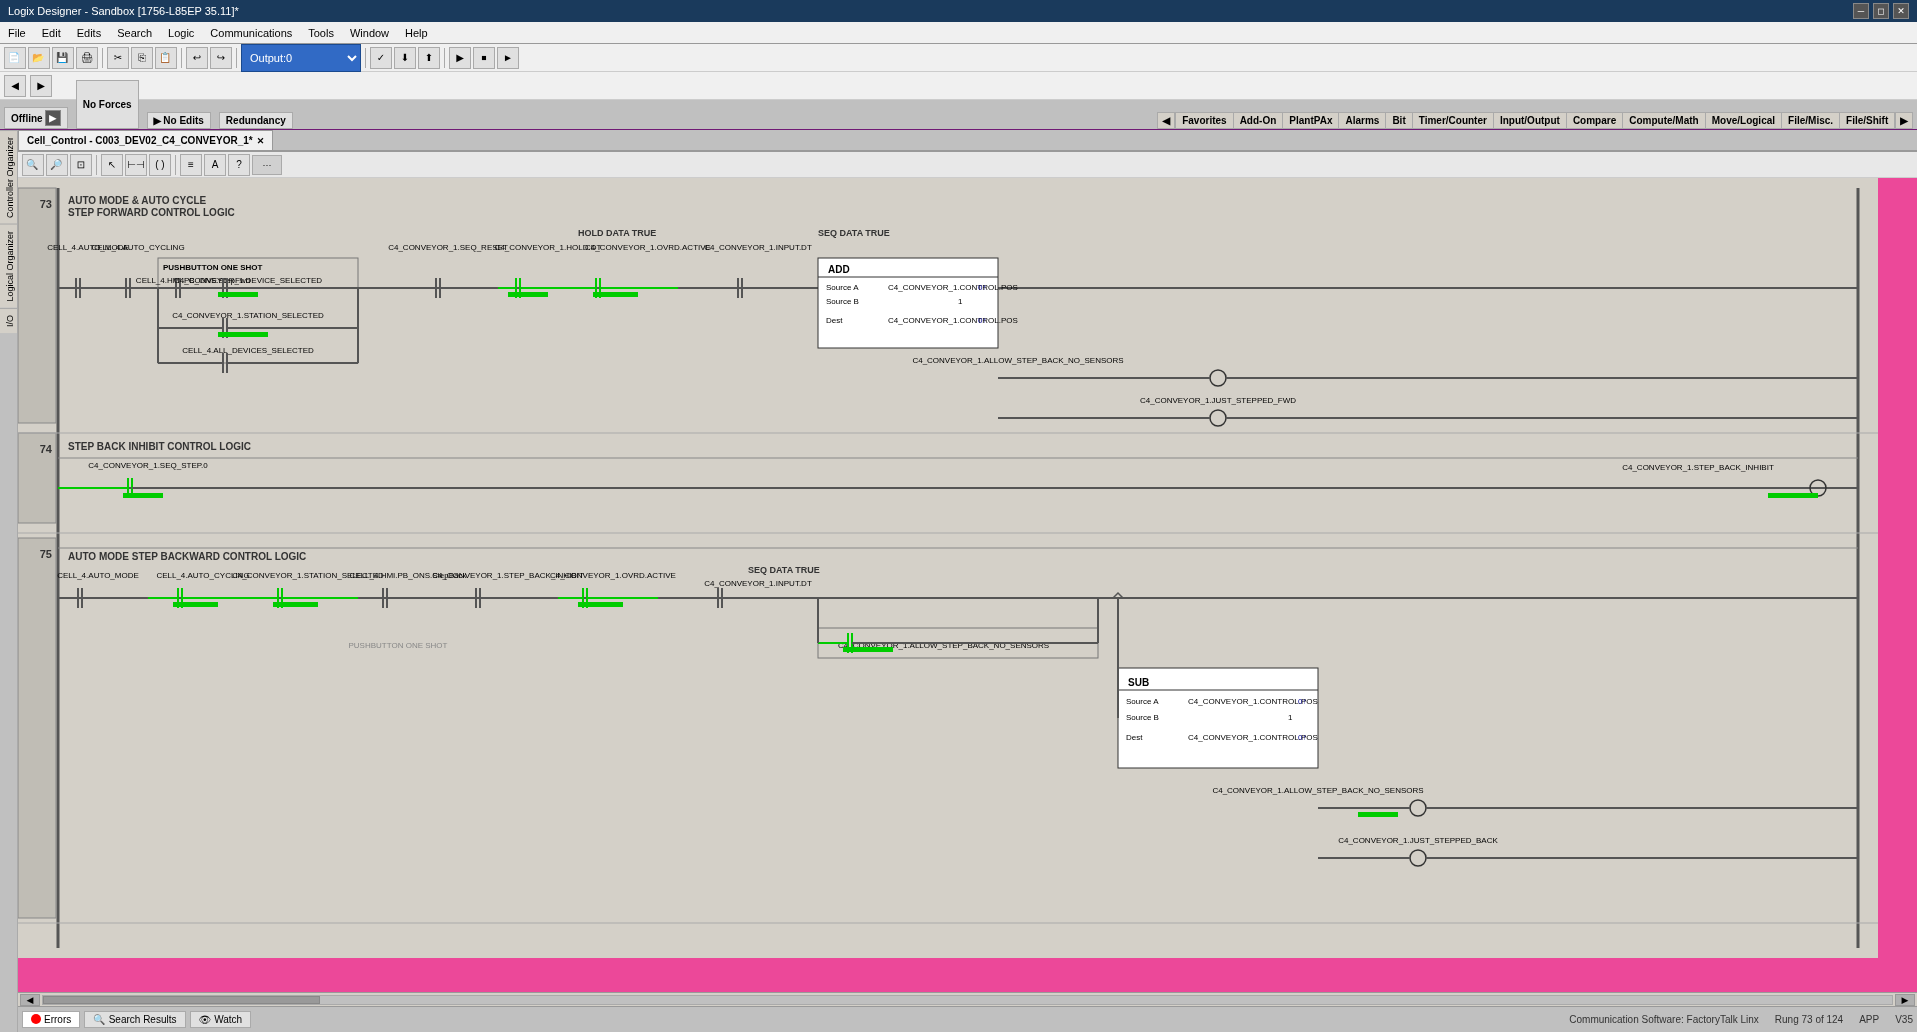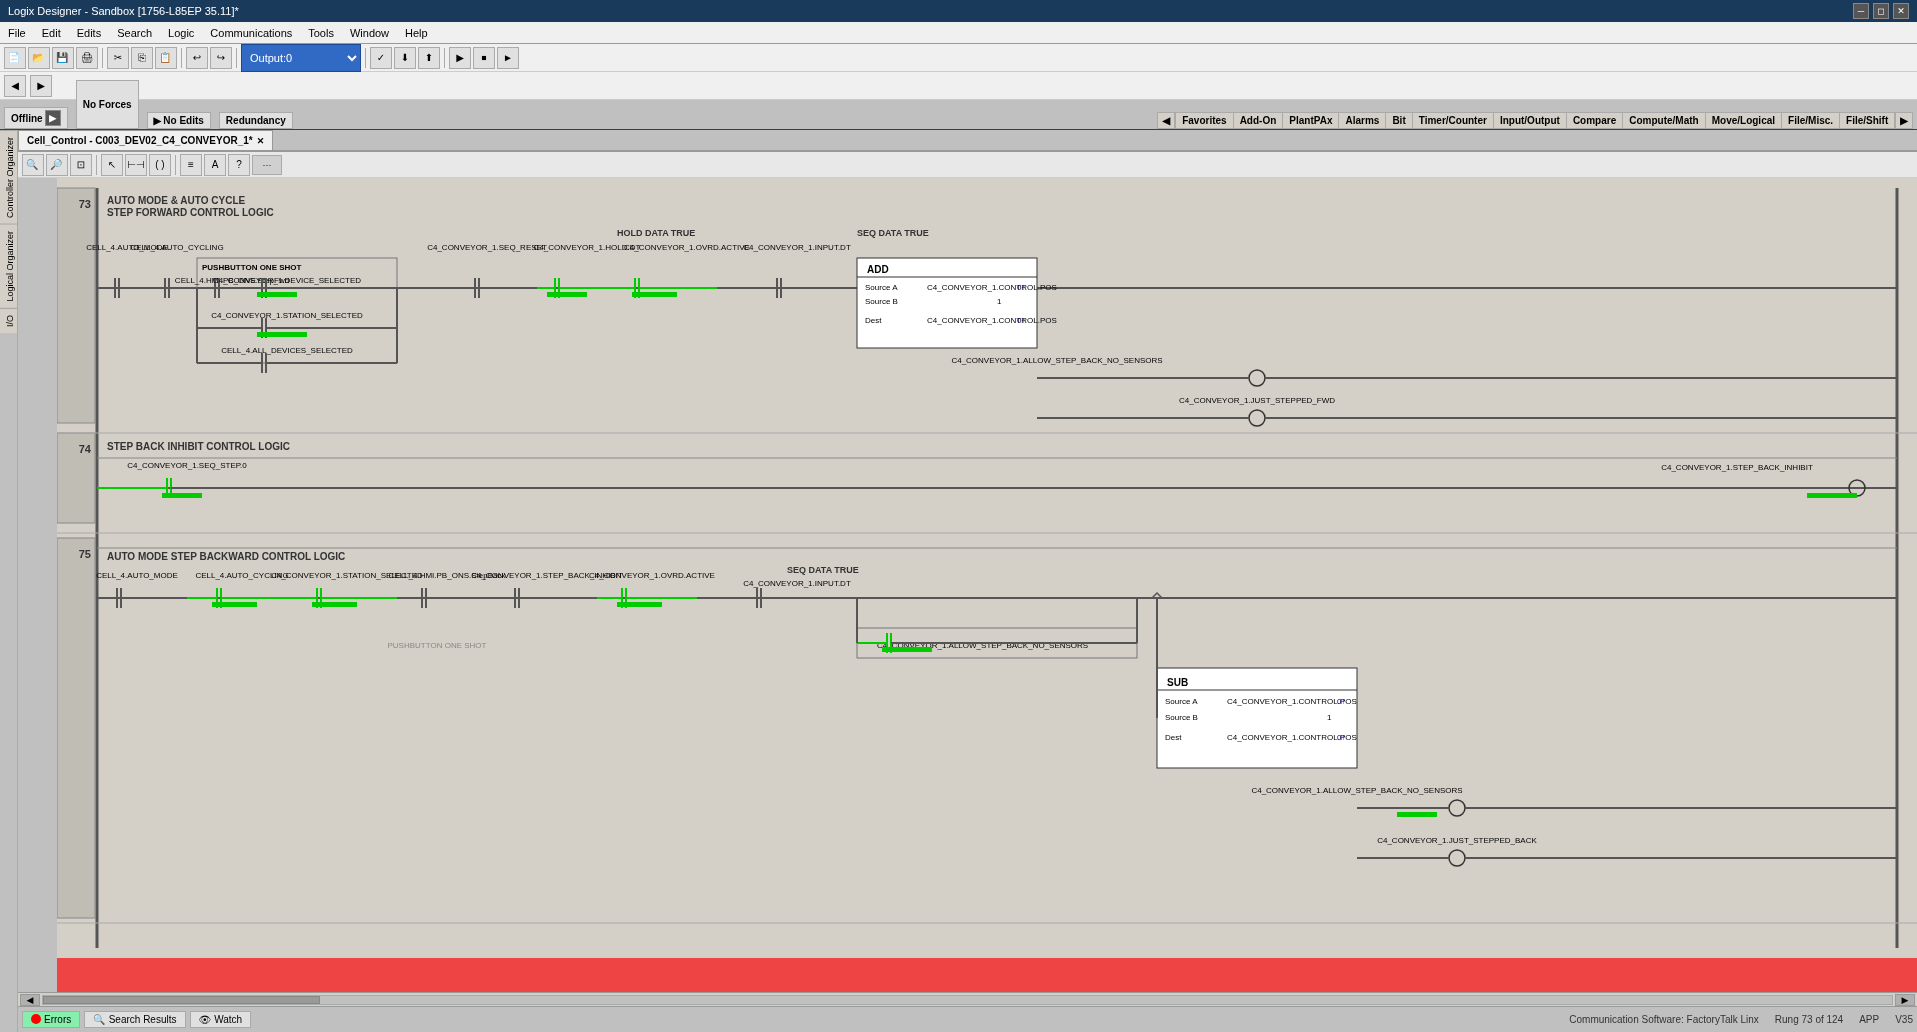--- a/index.html
+++ b/index.html
@@ -172,23 +172,22 @@
       flex: 1;
       display: flex;
       flex-direction: column;
       overflow: hidden;
     }
 
     
     #diagram-area {
       flex: 1;
       overflow: auto;
-      background: #ef4444;
+      background: #ec4899;
       position: relative;
-      margin-left: 39px;
     }
 
     
     #ladder-svg {
       width: 100%;
     }
 
     text {
       font-family: Arial, sans-serif;
     }
@@ -575,21 +574,21 @@
 
       <div id="h-scrollbar" style="height:14px; background:#d4d0c8; border-top:1px solid #999; display:flex; align-items:center; padding:0 2px;">
         <div style="width:20px; height:12px; background:#b0b0b0; border:1px solid #999; display:flex; align-items:center; justify-content:center; font-size:9px;">◀</div>
         <div style="flex:1; height:10px; background:#c0c0c0; border:1px solid #aaa; margin:0 2px;">
           <div style="width:15%; height:100%; background:#999; border:1px solid #888;"></div>
         </div>
         <div style="width:20px; height:12px; background:#b0b0b0; border:1px solid #999; display:flex; align-items:center; justify-content:center; font-size:9px;">▶</div>
       </div>
 
       <div style="height:26px; background:#c0c0c0; border-top:1px solid #999; display:flex; align-items:center; padding:0 4px; gap:4px;">
-        <div style="display:flex; align-items:flex-start; gap:3px; padding:2px 8px; background:#86efac; border:1px solid #aaa; font-size:10px; cursor:pointer;">
+        <div style="display:flex; align-items:flex-start; gap:3px; padding:2px 8px; background:#ffffff; border:1px solid #aaa; font-size:10px; cursor:pointer;">
           <div style="width:10px; height:10px; background:red; border-radius:50%;"></div>
           <span>Errors</span>
         </div>
         <div style="display:flex; align-items:center; gap:3px; padding:2px 8px; background:#e0e0e0; border:1px solid #aaa; font-size:10px; cursor:pointer;">
           <span style="font-size:10px;">🔍</span>
           <span>Search Results</span>
         </div>
         <div style="display:flex; align-items:center; gap:3px; padding:2px 8px; background:#e0e0e0; border:1px solid #aaa; font-size:10px; cursor:pointer;">
           <span style="font-size:10px;">👁</span>
           <span>Watch</span>

